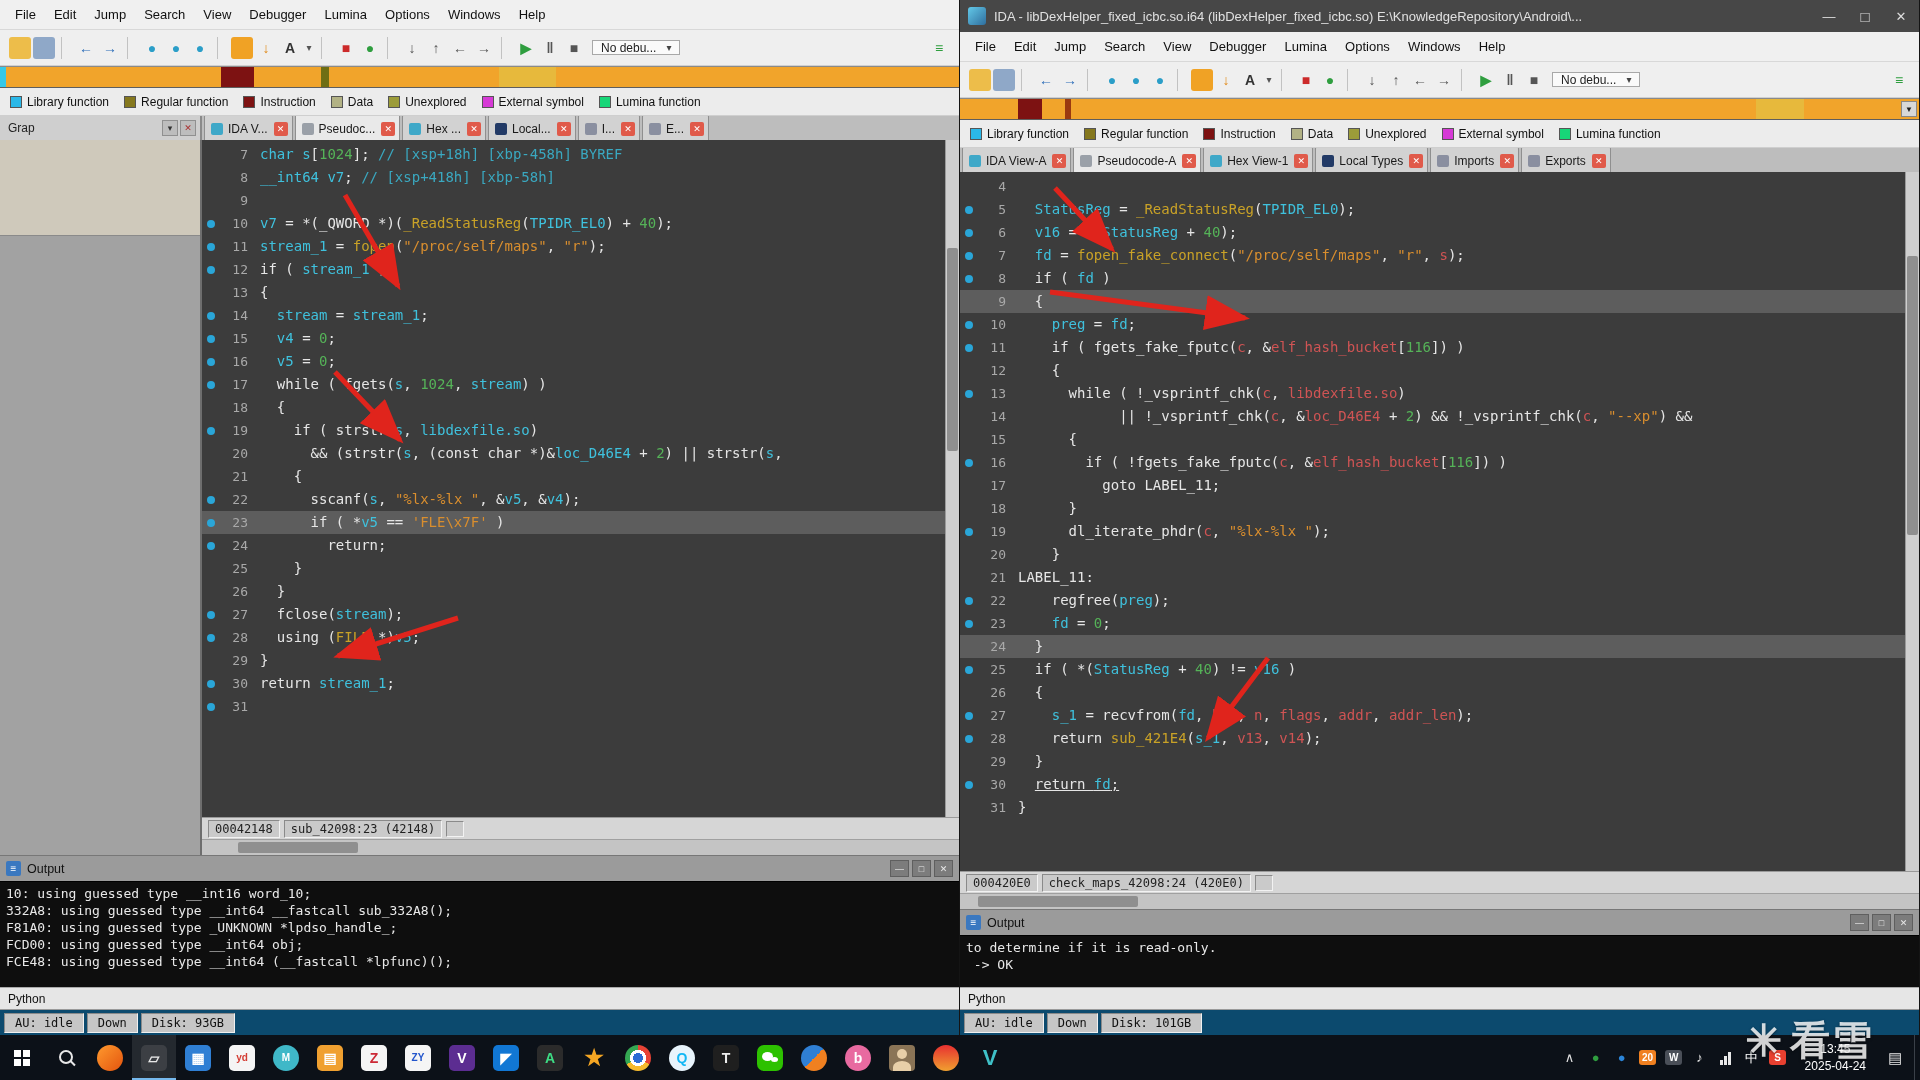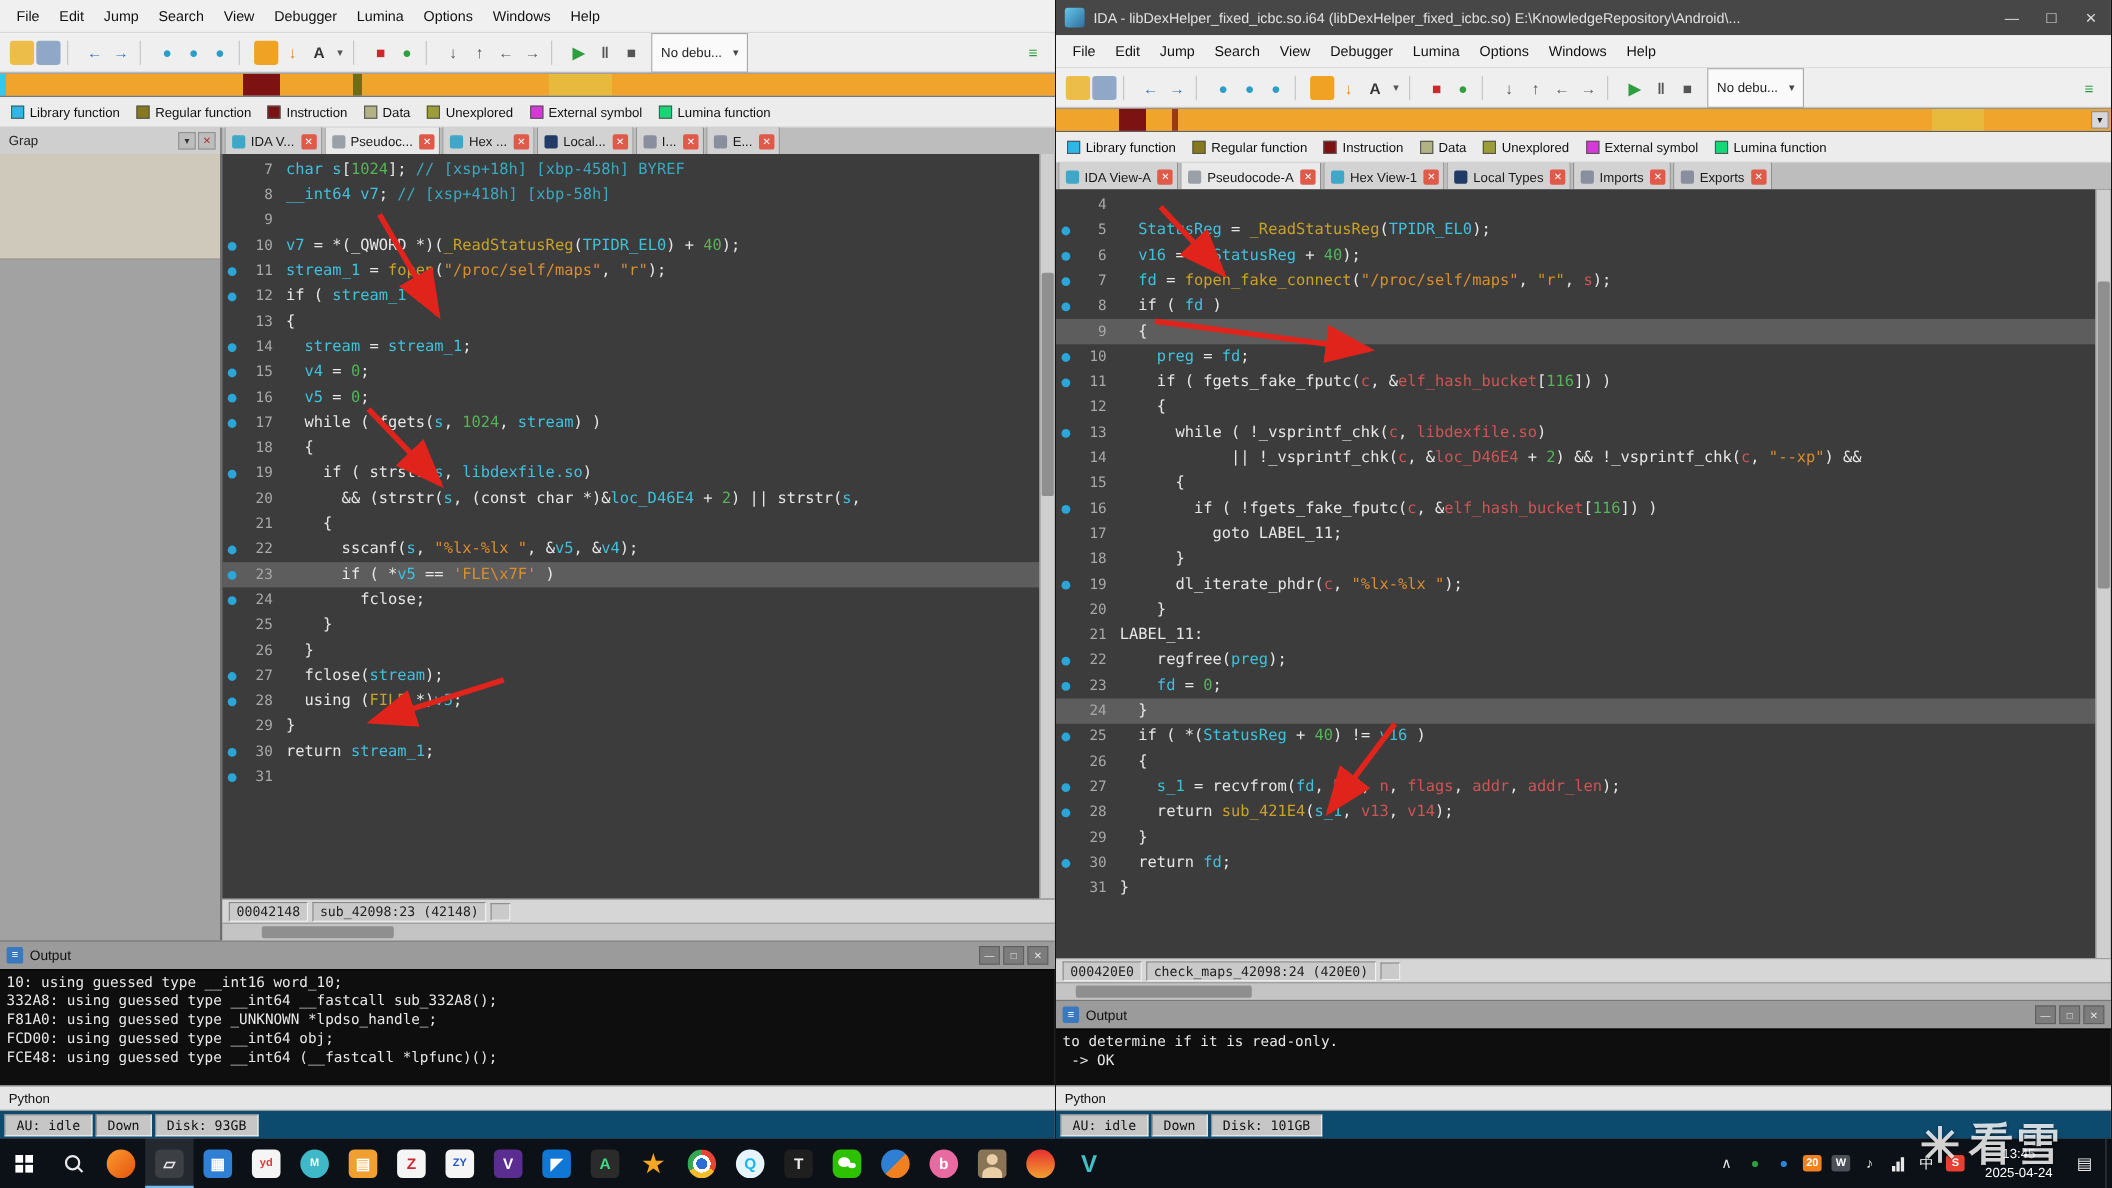--- a/index.html
+++ b/index.html
@@ -15,21 +15,21 @@
   .wbtn-min::before{content:"—"} .wbtn-max::before{content:"□";font-size:15px} .wbtn-close::before{content:"✕"}
   
   .menubar{height:30px;background:#f0f0f0;display:flex;align-items:center;padding-left:6px;border-bottom:1px solid #d8d8d8;flex:0 0 auto}
   .menu-item{padding:3px 9px;font-size:13px;color:#111}
   
   .toolbar{height:36px;background:#efefef;display:flex;align-items:center;padding:0 8px;border-bottom:1px solid #d0d0d0;flex:0 0 auto}
   .tool-icon{width:22px;height:22px;border-radius:3px;display:flex;align-items:center;justify-content:center;font-size:14px;margin:0 1px;font-weight:bold}
   .tool-icon.narrow{width:12px;font-size:10px;font-weight:normal}
   .tool-sep{width:9px;height:22px;border-left:1px solid #c2c2c2;margin:0 4px 0 5px}
   .tool-gap{flex:1}
-  .tool-select{height:36px;border:1px solid #a8a8a8;background:#fafafa;display:flex;align-items:center;padding:0 5px 0 8px;font-size:12px;margin:0 6px;min-width:88px;color:#222}
+  .tool-select{height:15px;border:1px solid #a8a8a8;background:#fafafa;display:flex;align-items:center;padding:0 5px 0 8px;font-size:12px;margin:0 6px;min-width:88px;color:#222}
   .tool-select::after{content:"▾";margin-left:10px;font-size:10px;color:#444}
   
   .navband{height:22px;border-top:1px solid #8a8a8a;border-bottom:1px solid #5e5e5e;position:relative;flex:0 0 auto}
   .win-left .navband{background:linear-gradient(90deg,#35c8e8 0,#35c8e8 .6%,#f1a42b .6%,#f1a42b 23%,#7d1212 23%,#7d1212 26.5%,#f1a42b 26.5%,#f1a42b 33.5%,#6e6e14 33.5%,#6e6e14 34.3%,#f1a42b 34.3%,#f1a42b 52%,#e7b93c 52%,#e7b93c 58%,#f1a42b 58%,#f1a42b 100%)}
   .win-right .navband{background:linear-gradient(90deg,#f1a42b 0,#f1a42b 6%,#7d1212 6%,#7d1212 8.5%,#f1a42b 8.5%,#f1a42b 11%,#9a3a10 11%,#9a3a10 11.6%,#f1a42b 11.6%,#f1a42b 83%,#e7b93c 83%,#e7b93c 88%,#f1a42b 88%,#f1a42b 100%)}
   .band-arrow{position:absolute;right:2px;top:2px;width:16px;height:16px;background:#d8d8d8;border:1px solid #888;display:none;align-items:center;justify-content:center}
   .band-arrow::before{content:"▼";font-size:8px;color:#222}
   .win-right .band-arrow{display:flex}
   
   .legendbar{height:28px;background:#ececec;display:flex;align-items:center;padding-left:10px;border-bottom:1px solid #cfcfcf;flex:0 0 auto}
@@ -332,21 +332,21 @@
                 <span class="ltext" style="padding-left: 6ch;"><span class="sg-d">sscanf(</span><span class="sg-v">s</span><span class="sg-d">, </span><span class="sg-s">"%lx-%lx "</span><span class="sg-d">, &amp;</span><span class="sg-v">v5</span><span class="sg-d">, &amp;</span><span class="sg-v">v4</span><span class="sg-d">);</span></span>
               </div>
               <div class="code-line hl">
                 <span class="dot on"></span>
                 <span class="lnum">23</span>
                 <span class="ltext" style="padding-left: 6ch;"><span class="sg-d">if ( *</span><span class="sg-v">v5</span><span class="sg-d"> == </span><span class="sg-s">'FLE\x7F'</span><span class="sg-d"> )</span></span>
               </div>
               <div class="code-line">
                 <span class="dot on"></span>
                 <span class="lnum">24</span>
-                <span class="ltext" style="padding-left: 8ch;"><span class="sg-d">fclose;</span></span>
+                <span class="ltext" style="padding-left: 8ch;"><span class="sg-d">return;</span></span>
               </div>
               <div class="code-line">
                 <span class="dot"></span>
                 <span class="lnum">25</span>
                 <span class="ltext" style="padding-left: 4ch;"><span class="sg-d">}</span></span>
               </div>
               <div class="code-line">
                 <span class="dot"></span>
                 <span class="lnum">26</span>
                 <span class="ltext" style="padding-left: 2ch;"><span class="sg-d">}</span></span>
@@ -663,21 +663,21 @@
                 <span class="ltext" style="padding-left: 4ch;"><span class="sg-d">return </span><span class="sg-f">sub_421E4</span><span class="sg-d">(</span><span class="sg-v">s_1</span><span class="sg-d">, </span><span class="sg-r">v13</span><span class="sg-d">, </span><span class="sg-r">v14</span><span class="sg-d">);</span></span>
               </div>
               <div class="code-line">
                 <span class="dot"></span>
                 <span class="lnum">29</span>
                 <span class="ltext" style="padding-left: 2ch;"><span class="sg-d">}</span></span>
               </div>
               <div class="code-line">
                 <span class="dot on"></span>
                 <span class="lnum">30</span>
-                <span class="ltext" style="padding-left: 2ch;"><span class="sg-d">return </span><span class="sg-v">fd</span><span class="sg-d">;</span></span>
+                <span class="ltext" style="padding-left: 2ch; text-decoration: underline;"><span class="sg-d">return </span><span class="sg-v">fd</span><span class="sg-d">;</span></span>
               </div>
               <div class="code-line">
                 <span class="dot"></span>
                 <span class="lnum">31</span>
                 <span class="ltext" style="padding-left: 0ch;"><span class="sg-d">}</span></span>
               </div>
             </div>
           <div class="vscroll">
               <div class="vthumb"></div>
             </div>

